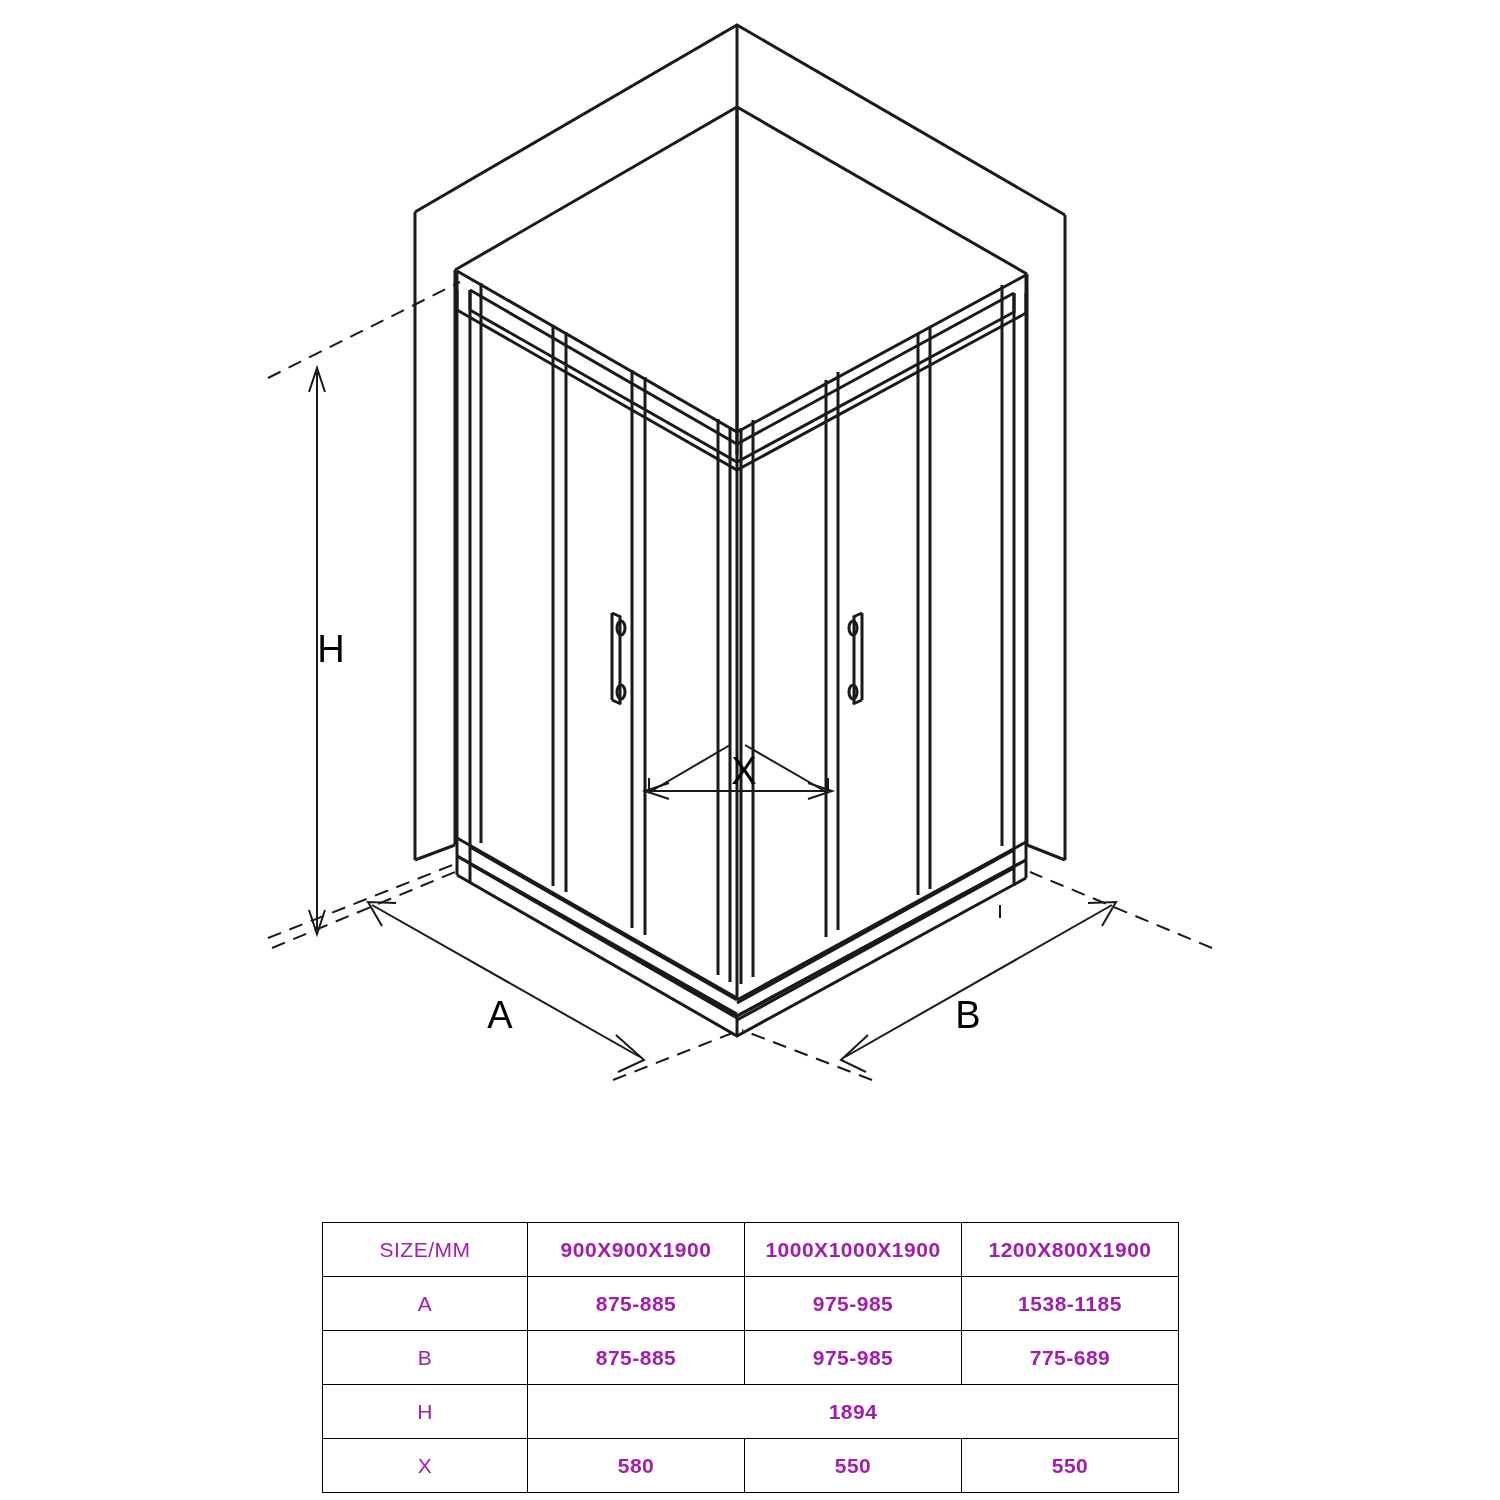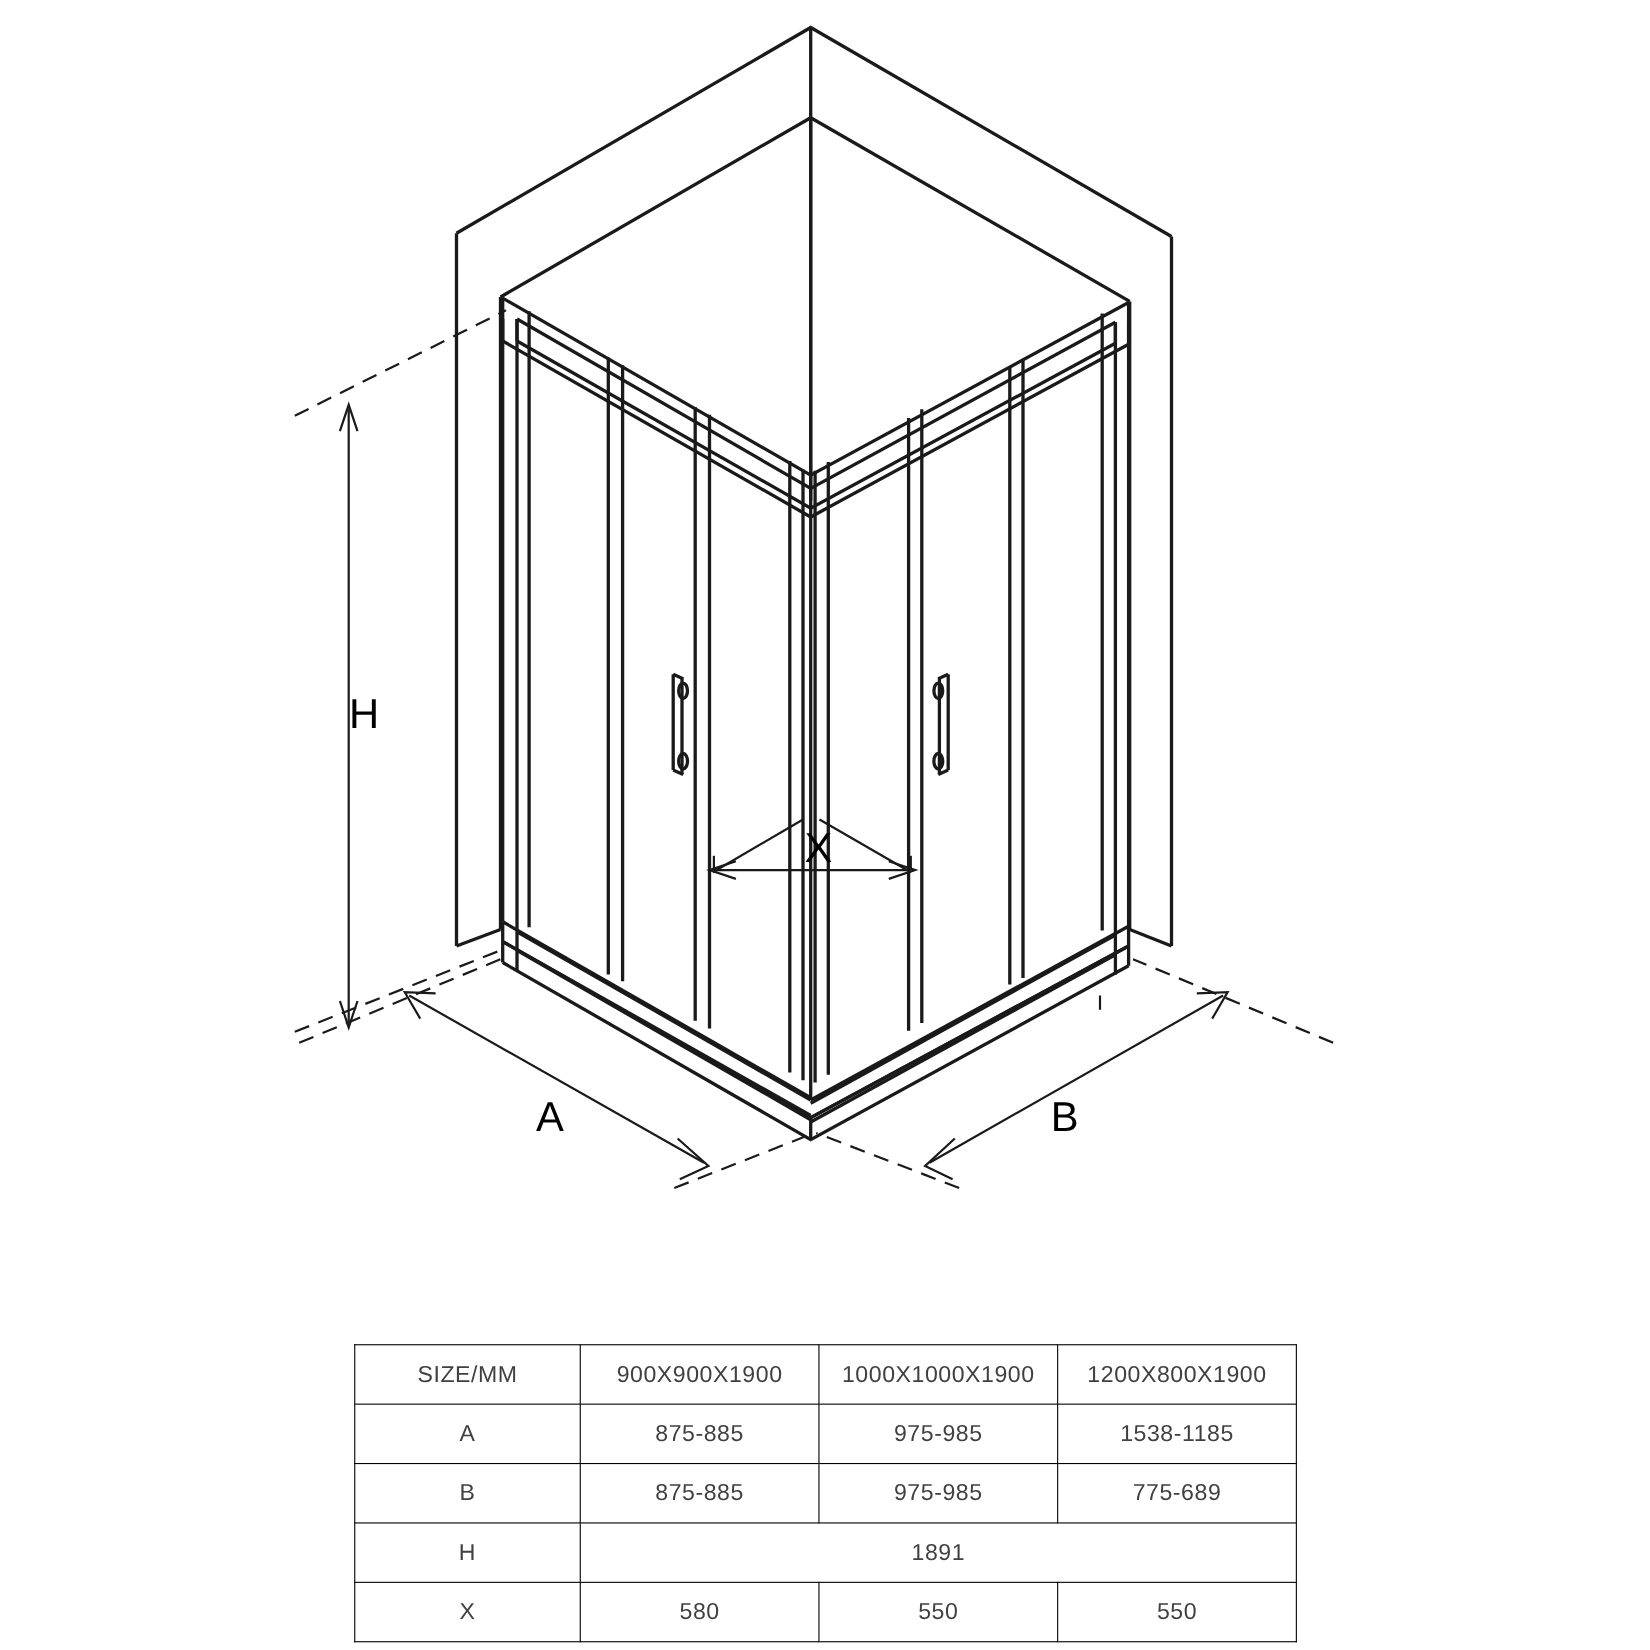--- a/index.html
+++ b/index.html
@@ -42,28 +42,29 @@
     table-layout: fixed;
   }
   table.spec td {
     border: 1.5px solid #000000;
     text-align: center;
     vertical-align: middle;
     height: 53px;
     font-family: "Liberation Sans", sans-serif;
     font-size: 21px;
     letter-spacing: 0.5px;
-    color: #404040;
+    color: #a21caf;
     padding: 0;
   }
   table.spec td.label-col {
     width: 204px;
   }
   table.spec td.val {
     width: 216px;
+    font-weight: bold;
   }
 </style>
 </head>
 <body>
 
 <div id="diagram-area">
   <svg width="1500" height="1180" viewBox="0 0 1500 1180" xmlns="http://www.w3.org/2000/svg">
     <g fill="none" stroke="#1a1a1a" stroke-width="3" stroke-linejoin="miter" stroke-linecap="butt">
 
       <g>
@@ -229,21 +230,21 @@
         <td class="val">1538-1185</td>
       </tr>
       <tr>
         <td class="label-col">B</td>
         <td class="val">875-885</td>
         <td class="val">975-985</td>
         <td class="val">775-689</td>
       </tr>
       <tr>
         <td class="label-col">H</td>
-        <td class="val" colspan="3">1891</td>
+        <td class="val" colspan="3">1894</td>
       </tr>
       <tr>
         <td class="label-col">X</td>
         <td class="val">580</td>
         <td class="val">550</td>
         <td class="val">550</td>
       </tr>
     </tbody>
   </table>
 </div>

